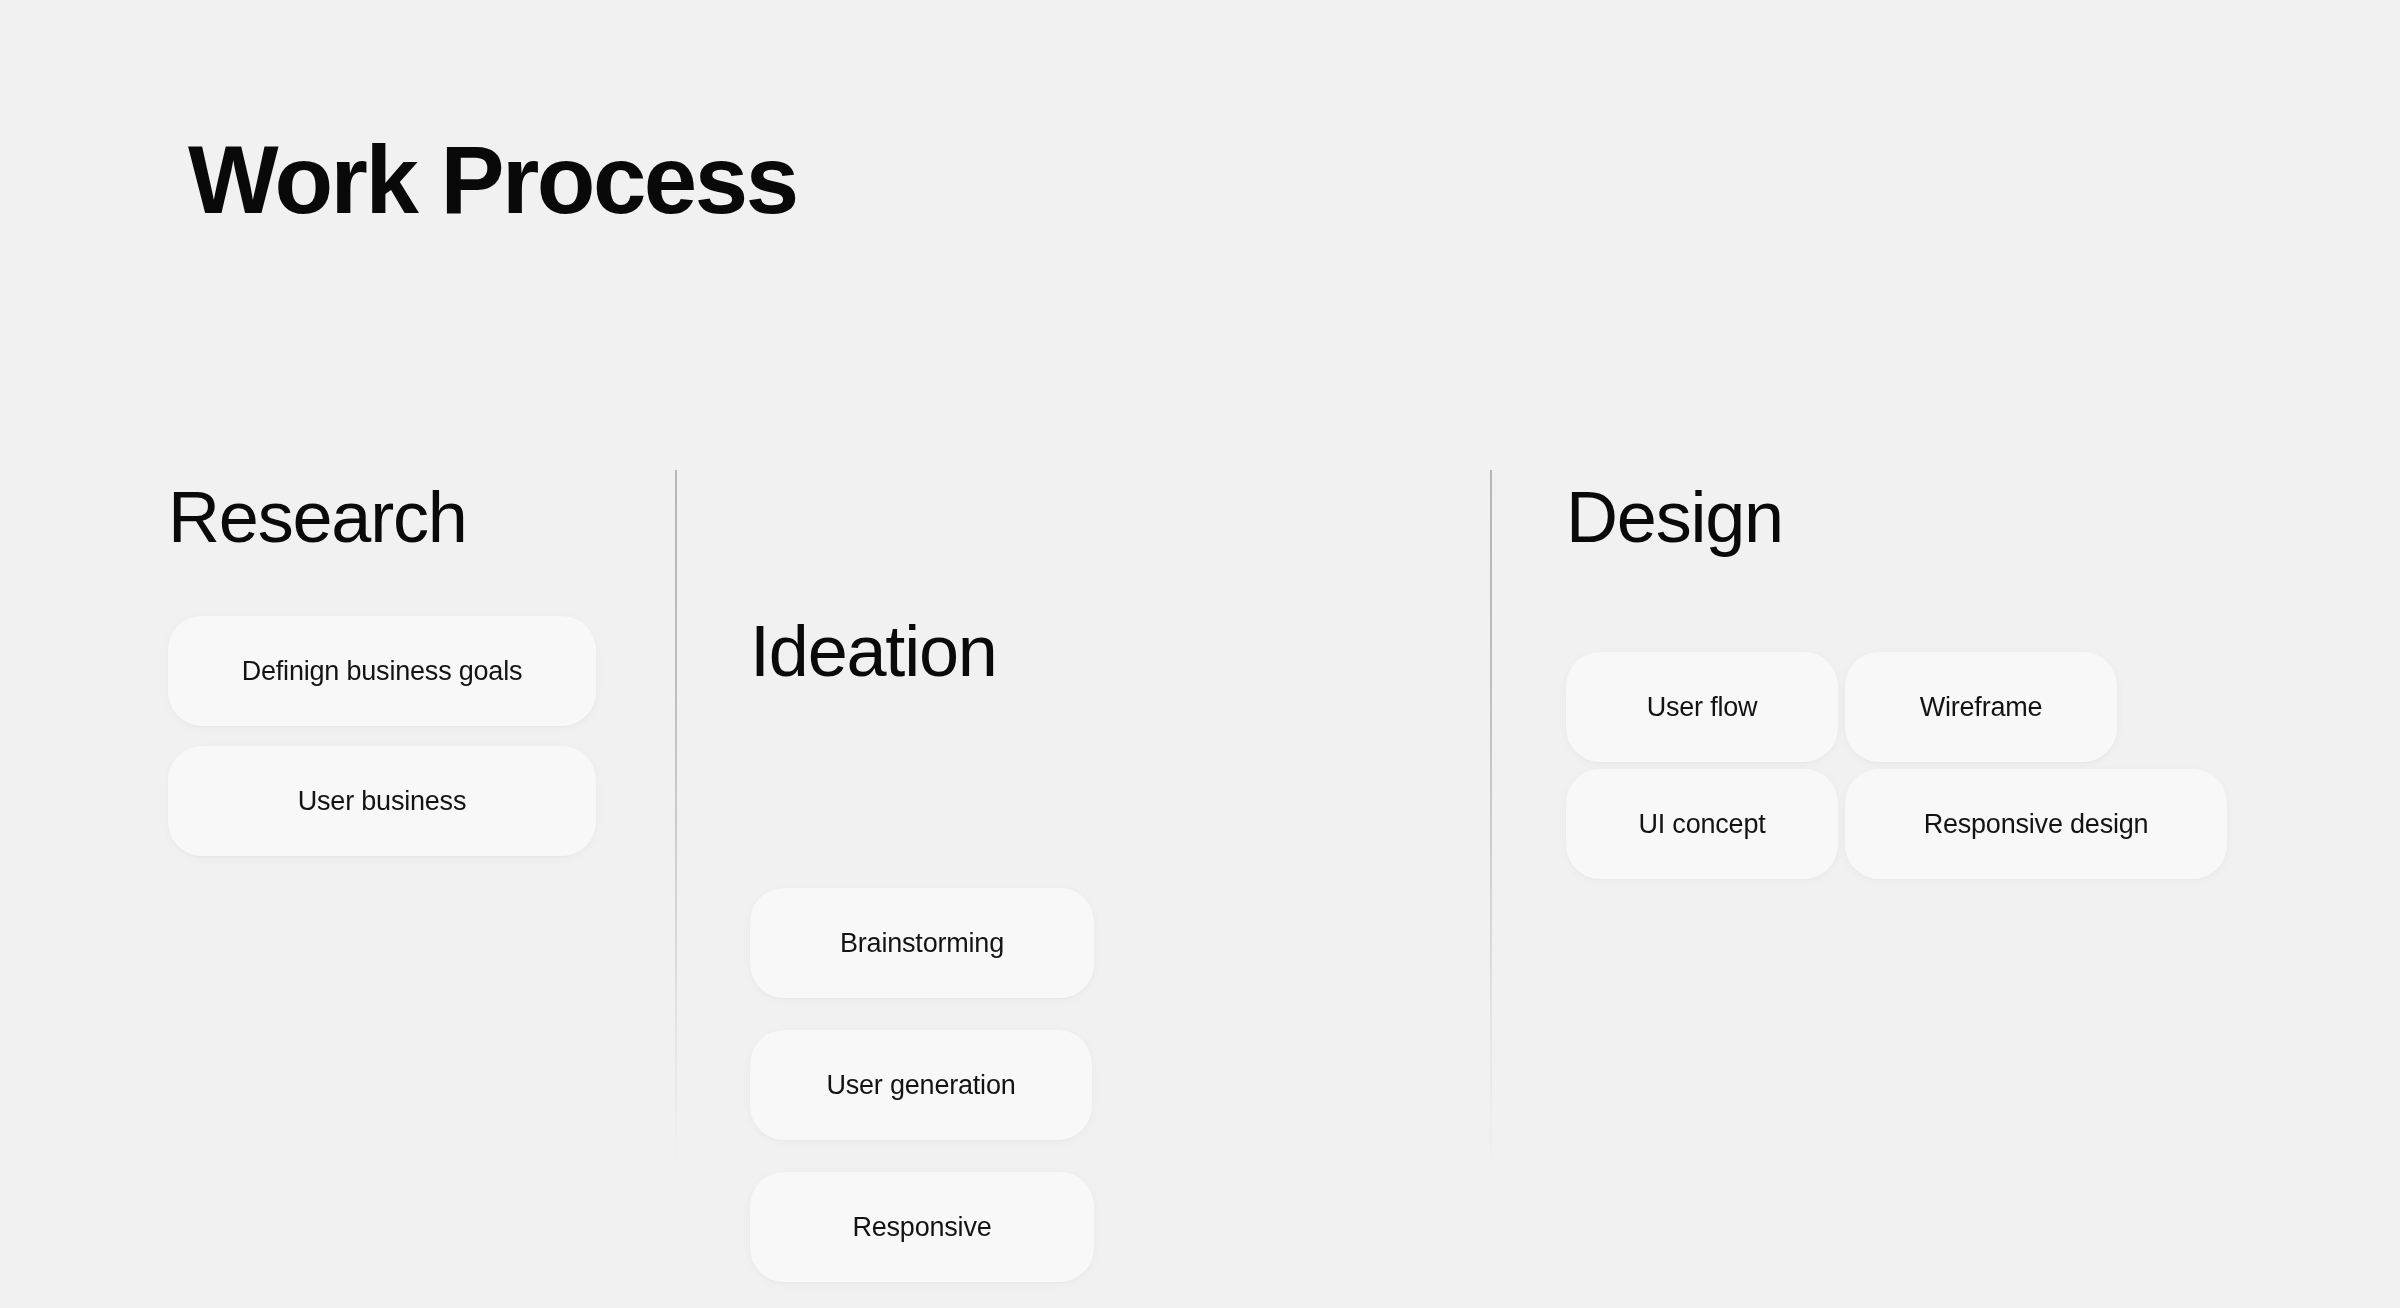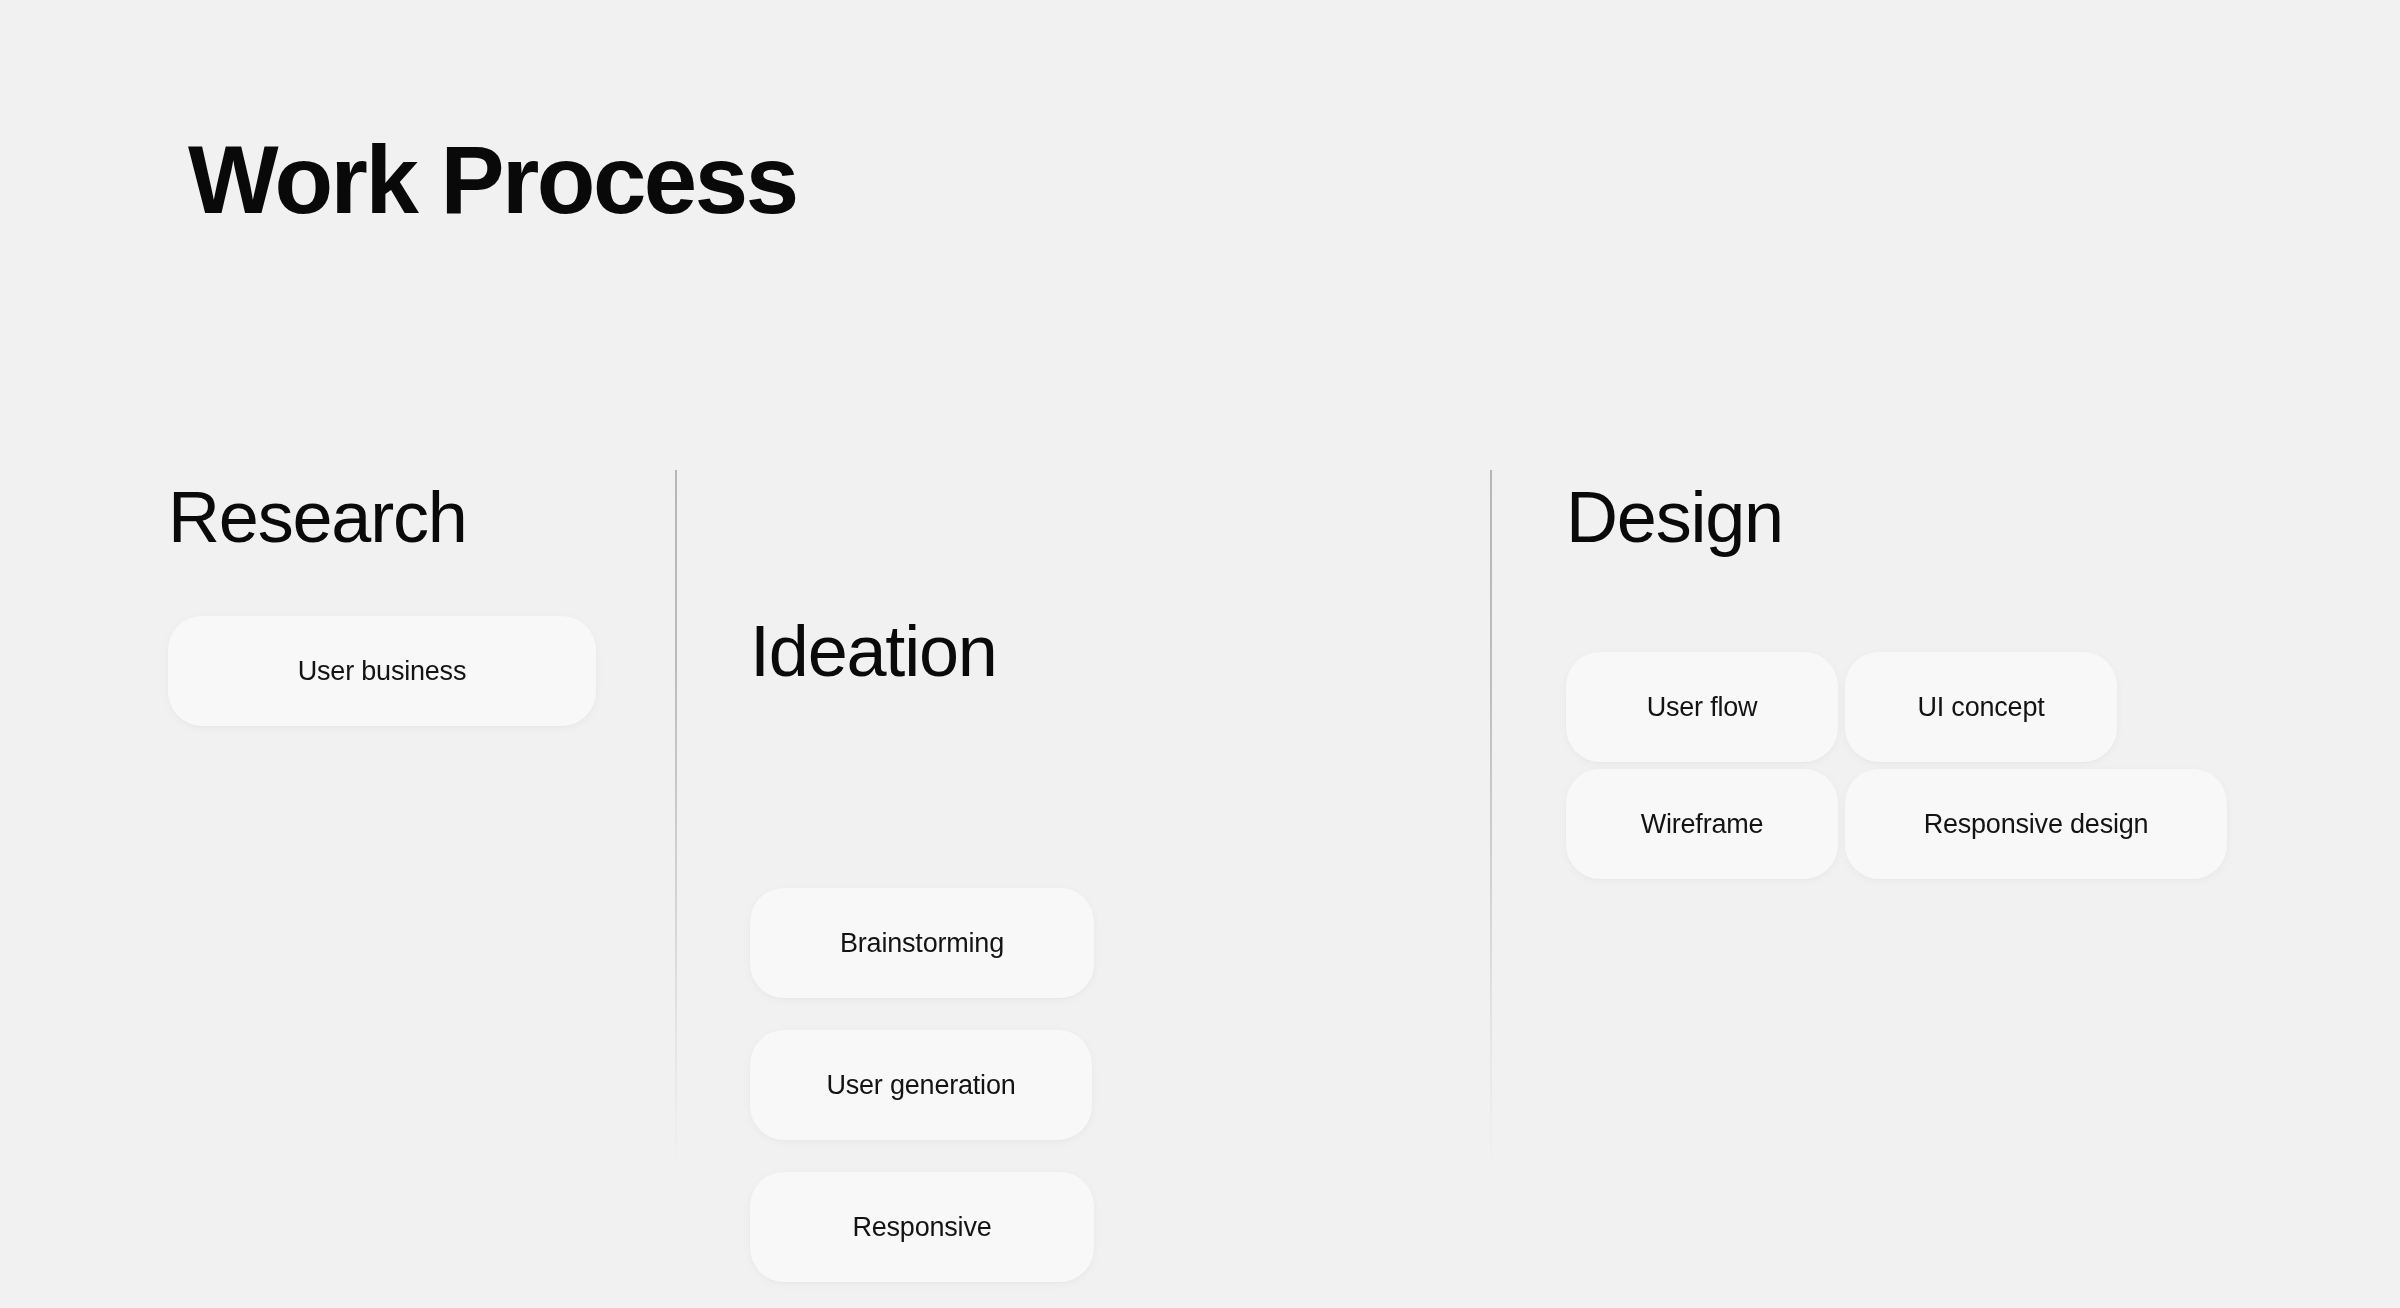--- a/index.html
+++ b/index.html
@@ -134,39 +134,40 @@
 </head>
 <body>
 
 <h1 id="page-title">Work Process</h1>
 
 <div id="board">
 
   <section class="column" id="column-research">
     <h2 class="column-heading">Research</h2>
     <div class="pill-area">
+      <div class="pill pill-definign-business-goals">Definign business goals</div>
       <div class="pill pill-user-research">User business</div>
     </div>
   </section>
 
   <section class="column" id="column-ideation">
     <h2 class="column-heading">Ideation</h2>
     <div class="pill-area">
       <div class="pill pill-brainstorming">Brainstorming</div>
       <div class="pill pill-idea-generation">User generation</div>
       <div class="pill pill-moodboard">Responsive</div>
     </div>
   </section>
 
   <section class="column" id="column-design">
     <h2 class="column-heading">Design</h2>
     <div class="pill-area">
       <div class="pill pill-user-flow">User flow</div>
+      <div class="pill pill-wireframe">Wireframe</div>
       <div class="pill pill-ui-concept">UI concept</div>
-      <div class="pill pill-wireframe">Wireframe</div>
       <div class="pill pill-responsive-design">Responsive design</div>
     </div>
   </section>
 
   <div class="divider" id="divider-1"></div>
   <div class="divider" id="divider-2"></div>
 
 </div>
 
 </body></html>

